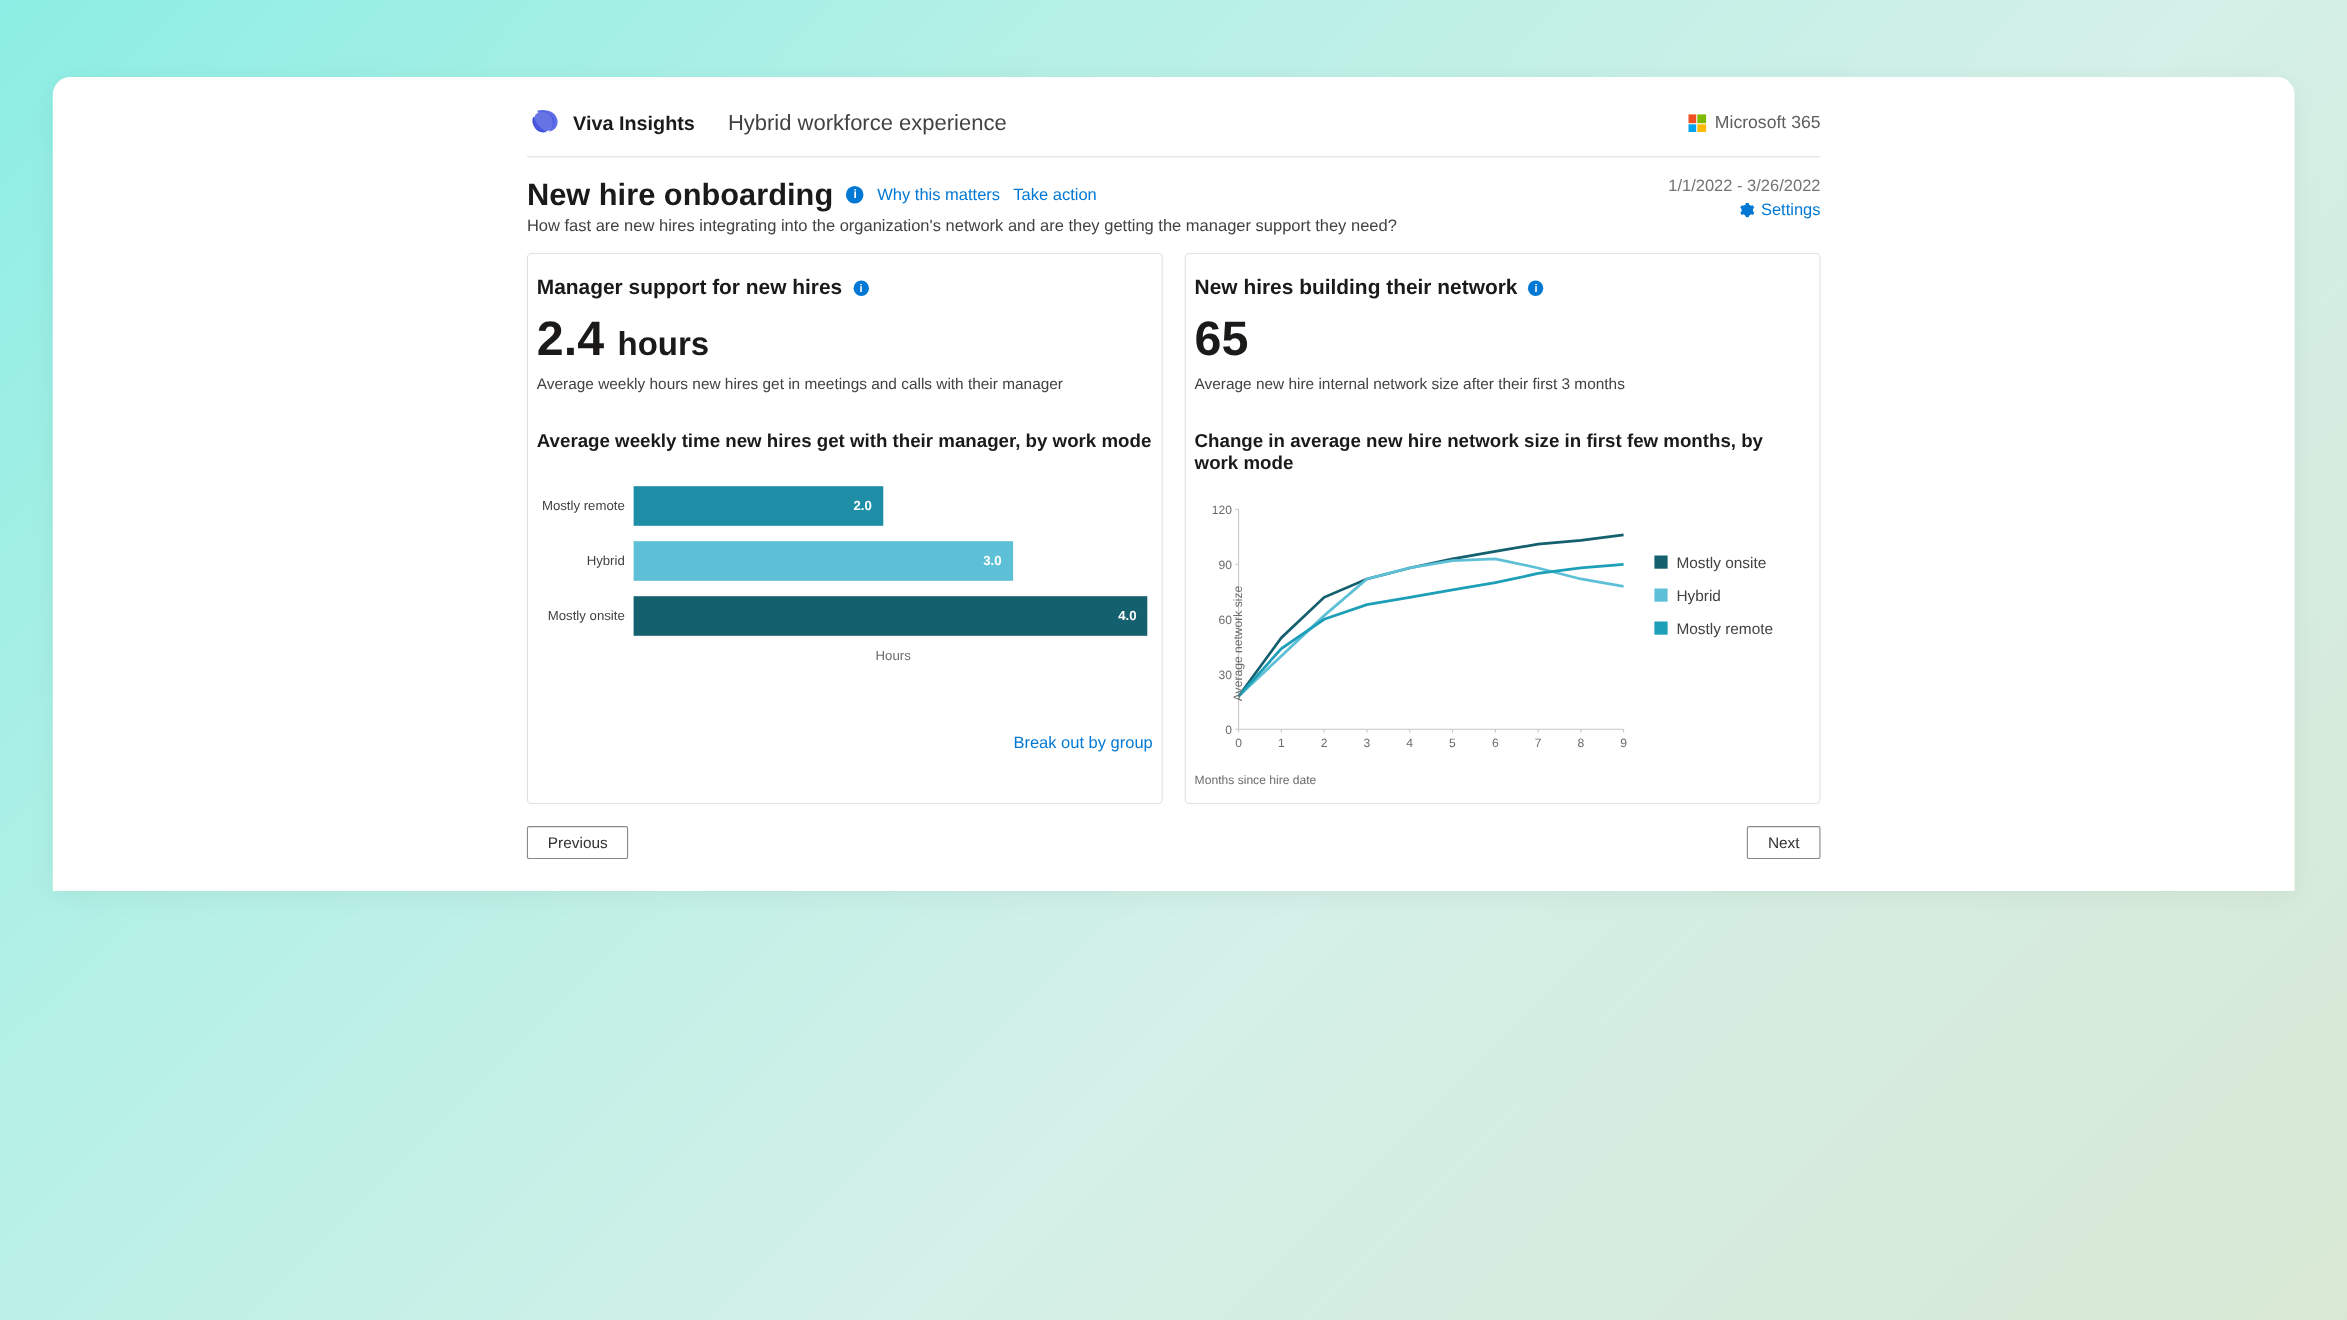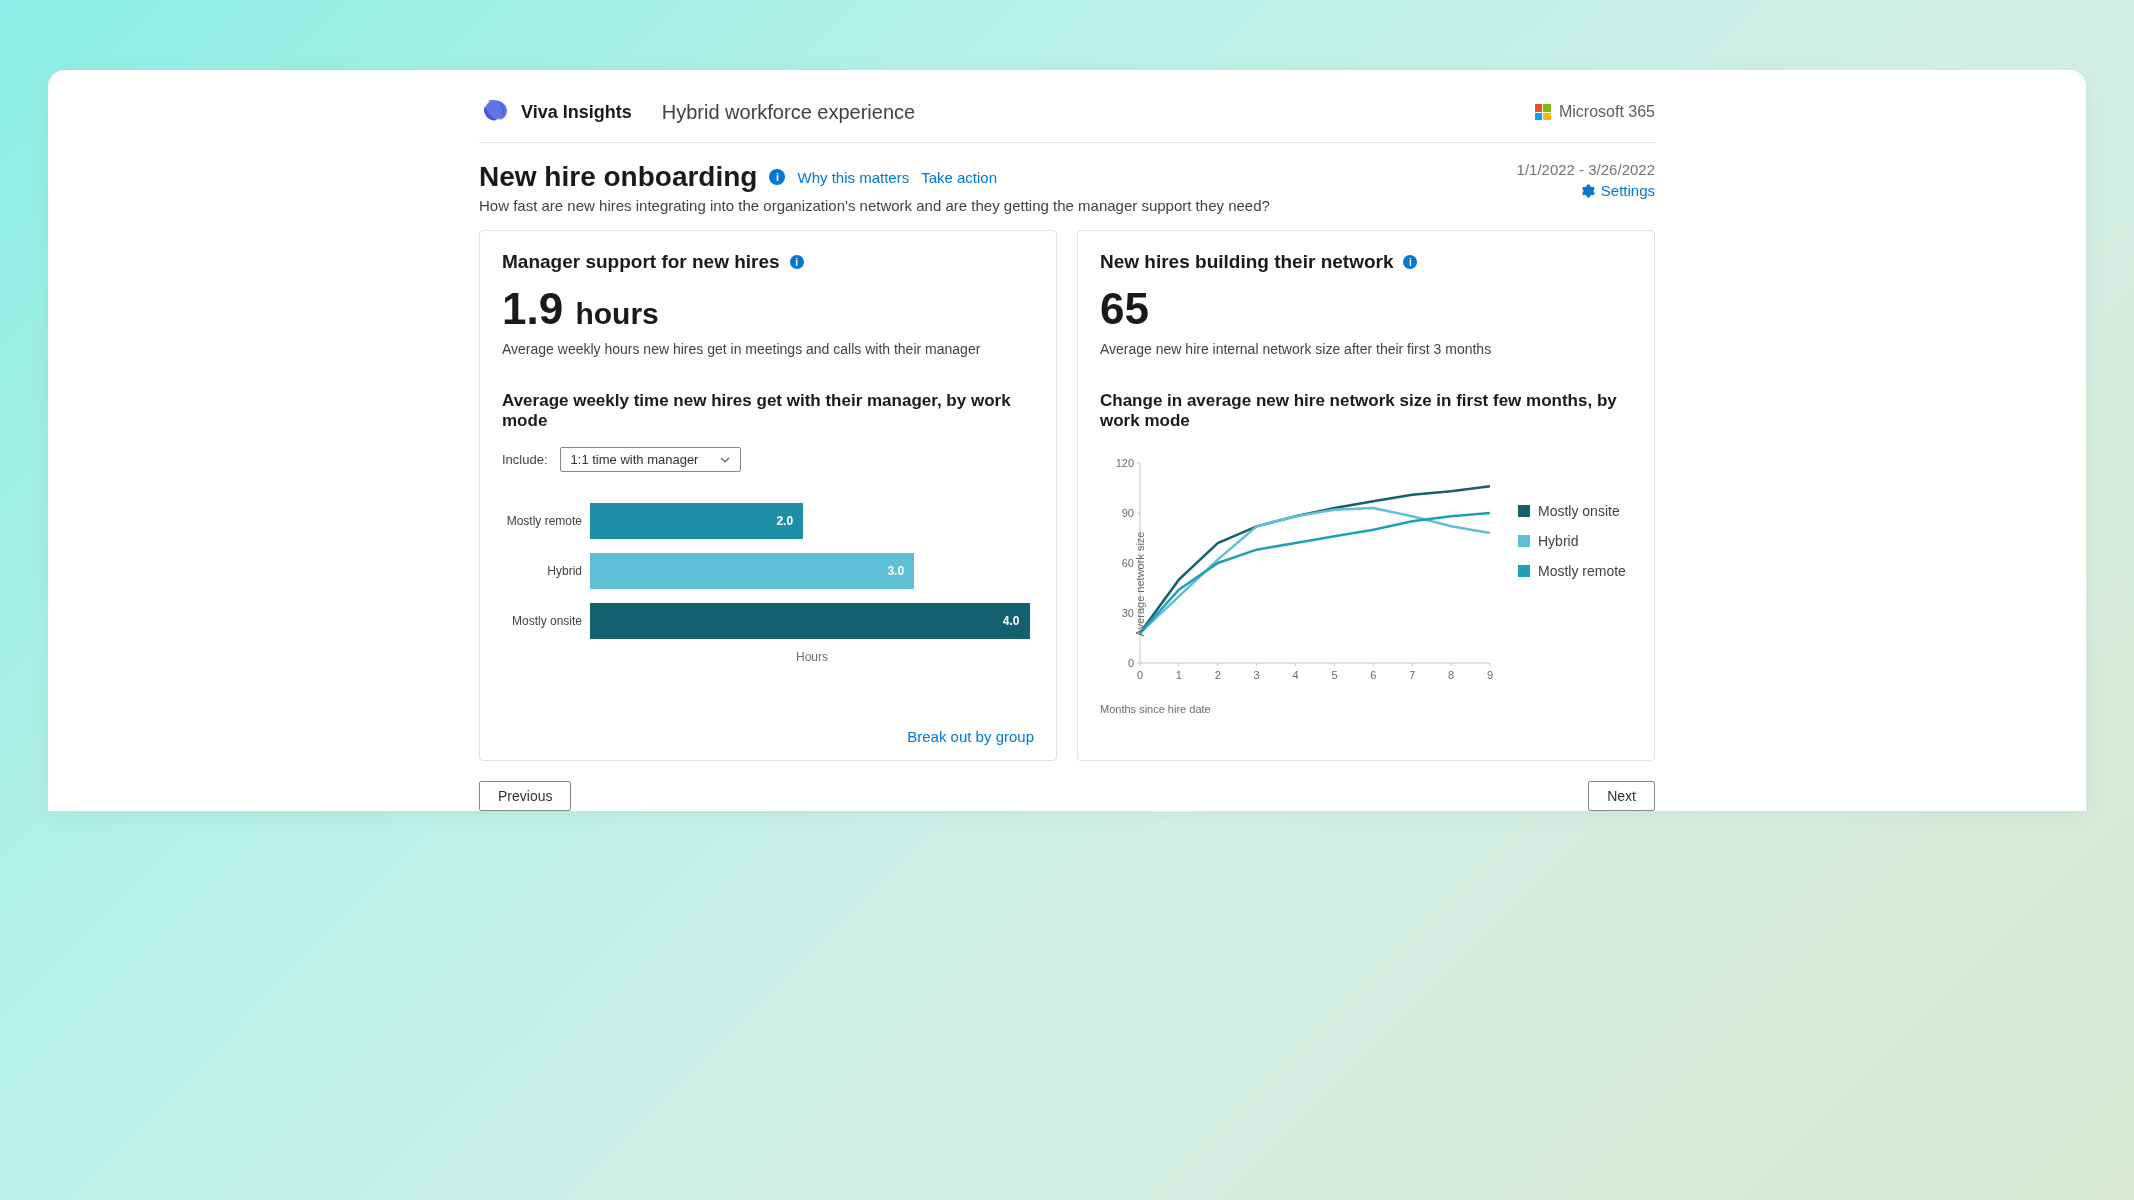--- a/index.html
+++ b/index.html
@@ -42,21 +42,21 @@
     .page-title { font-size: 28px; font-weight: 700; color: #1b1a19; }
     .info-icon { width: 16px; height: 16px; border-radius: 50%; background:#0078d4; color:#fff; font-size:11px; font-weight:700; display:inline-flex; align-items:center; justify-content:center; }
     .info-icon-sm { width:14px; height:14px; font-size:10px; }
     .link { color:#0078d4; font-size: 15px; cursor:pointer; }
     .page-desc { font-size:15px; color:#424242; margin-top: 4px; }
     .page-header-right { text-align:right; }
     .date-range { font-size:15px; color:#737373; }
     .settings-row { display:flex; align-items:center; justify-content:flex-end; gap:6px; margin-top:4px; }
     .gear-icon { width:14px; height:14px; }
     .cards { display:flex; gap:20px; margin-top:8px; }
-    .card { flex:1; border:1px solid #e1e1e1; border-radius:4px; background:#fff; padding: 20px 22px 14px; }
+    .card { flex:1; border:1px solid #e1e1e1; border-radius:4px; background:#fff; padding: 20px 8px 14px; }
     .card-title-row { display:flex; align-items:center; gap:10px; }
     .card-title { font-size:19px; font-weight:600; color:#1b1a19; }
     .big-stat { font-size:44px; font-weight:700; color:#1b1a19; margin-top: 14px; line-height:1; }
     .big-stat .unit { font-size:30px; font-weight:600; }
     .stat-desc { font-size:14px; color:#424242; margin-top:10px; }
     .chart-title { font-size:17px; font-weight:600; color:#1b1a19; margin-top: 34px; }
     .filter-row { display:flex; align-items:center; gap:12px; margin-top:16px; font-size:13px; color:#424242; }
     .dropdown { border:1px solid #8a8886; border-radius:2px; padding: 4px 10px; display:flex; align-items:center; gap:22px; cursor:pointer; font-size:13px; color:#323130; }
     .chevron { width:10px; height:10px; }
     .bar-chart { margin-top: 24px; }
@@ -126,33 +126,24 @@
       </div>
     </div>
 
     <div class="cards">
       <div class="card">
         <div class="card-title-row">
           <div class="card-title">Manager support for new hires</div>
           <span class="info-icon info-icon-sm">i</span>
         </div>
         <div class="big-stat">
-          <span>1.9</span> <span class="unit">hours</span>
+          <span>2.4</span> <span class="unit">hours</span>
         </div>
         <div class="stat-desc">Average weekly hours new hires get in meetings and calls with their manager</div>
         <div class="chart-title">Average weekly time new hires get with their manager, by work mode</div>
-        <div class="filter-row">
-          <span>Include:</span>
-          <div class="dropdown">
-            <span>1:1 time with manager</span>
-            <svg class="chevron" viewBox="0 0 10 10">
-                <path d="M1 3 L5 7 L9 3" stroke="#605e5c" stroke-width="1.2" fill="none"></path>
-              </svg>
-          </div>
-        </div>
         <div class="bar-chart">
           <div class="bar-row">
             <div class="bar-label">Mostly remote</div>
             <div class="bar-track">
                 <div class="bar-fill bar-remote">
                   <span>2.0</span>
                 </div>
               </div>
           </div>
           <div class="bar-row">

